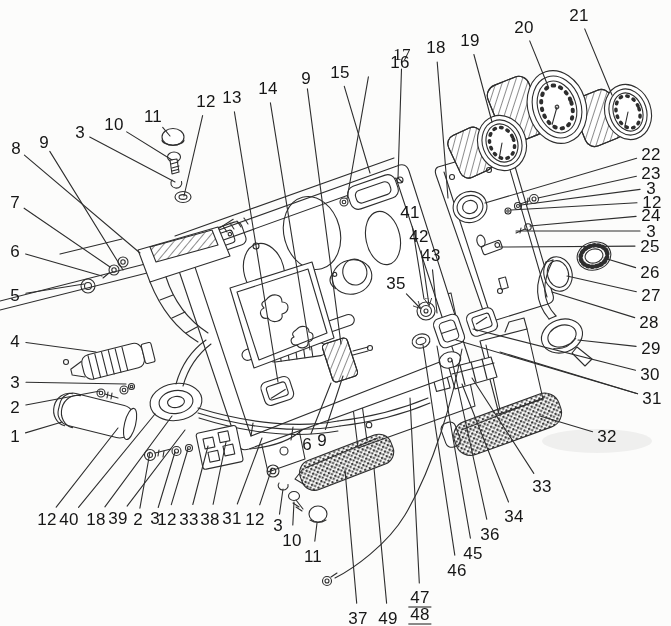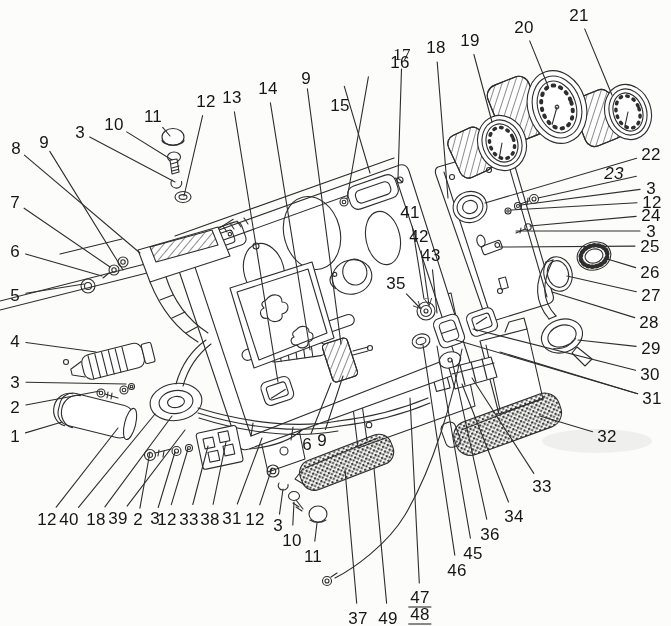--- a/index.html
+++ b/index.html
@@ -467,36 +467,36 @@
 <div id="callout-layer">
       <div class="callout" style="left: 16px; top: 148px;">8</div>
       <div class="callout" style="left: 44px; top: 142px;">9</div>
       <div class="callout" style="left: 80px; top: 132px;">3</div>
       <div class="callout" style="left: 114px; top: 124px;">10</div>
       <div class="callout" style="left: 153px; top: 116px;">11</div>
       <div class="callout" style="left: 206px; top: 101px;">12</div>
       <div class="callout" style="left: 232px; top: 97px;">13</div>
       <div class="callout" style="left: 268px; top: 88px;">14</div>
       <div class="callout" style="left: 306px; top: 78px;">9</div>
-      <div class="callout" style="left: 340px; top: 72px; margin-top: 33px;">15</div>
+      <div class="callout" style="left: 340px; top: 72px;">15</div>
       <div class="callout" style="left: 371px; top: 62px; margin-left: 29px;">16</div>
       <div class="callout" style="left: 402px; top: 54px; font-family: Liberation Serif, serif;">17</div>
       <div class="callout" style="left: 436px; top: 47px;">18</div>
       <div class="callout" style="left: 470px; top: 40px;">19</div>
       <div class="callout" style="left: 524px; top: 27px;">20</div>
       <div class="callout" style="left: 579px; top: 15px;">21</div>
       <div class="callout" style="left: 15px; top: 202px;">7</div>
       <div class="callout" style="left: 15px; top: 251px;">6</div>
       <div class="callout" style="left: 15px; top: 295px;">5</div>
       <div class="callout" style="left: 15px; top: 341px;">4</div>
       <div class="callout" style="left: 15px; top: 382px;">3</div>
       <div class="callout" style="left: 15px; top: 407px;">2</div>
       <div class="callout" style="left: 15px; top: 436px;">1</div>
       <div class="callout" style="left: 651px; top: 154px;">22</div>
-      <div class="callout" style="left: 614px; top: 173px; font-style: italic;">23</div>
+      <div class="callout" style="left: 651px; top: 173px;">23</div>
       <div class="callout" style="left: 651px; top: 188px;">3</div>
       <div class="callout" style="left: 652px; top: 202px;">12</div>
       <div class="callout" style="left: 651px; top: 215px;">24</div>
       <div class="callout" style="left: 651px; top: 231px;">3</div>
       <div class="callout" style="left: 650px; top: 246px; text-align: center;">25</div>
       <div class="callout" style="left: 650px; top: 272px;">26</div>
       <div class="callout" style="left: 651px; top: 295px;">27</div>
       <div class="callout" style="left: 649px; top: 322px;">28</div>
       <div class="callout" style="left: 651px; top: 348px;">29</div>
       <div class="callout" style="left: 650px; top: 374px;">30</div>

